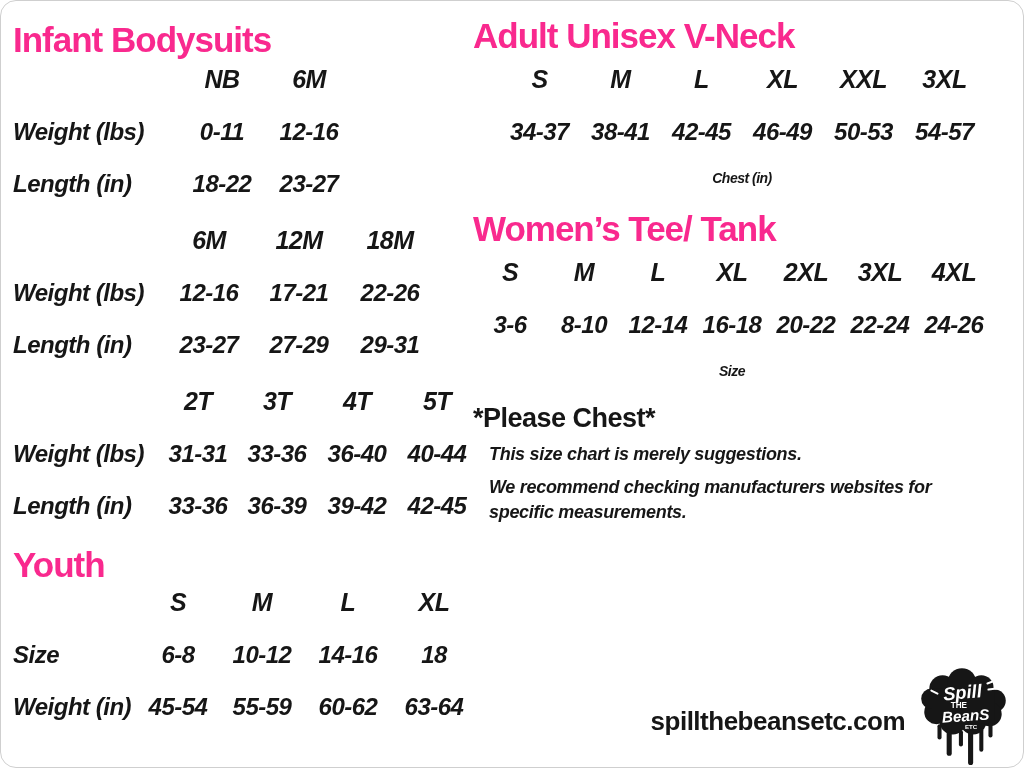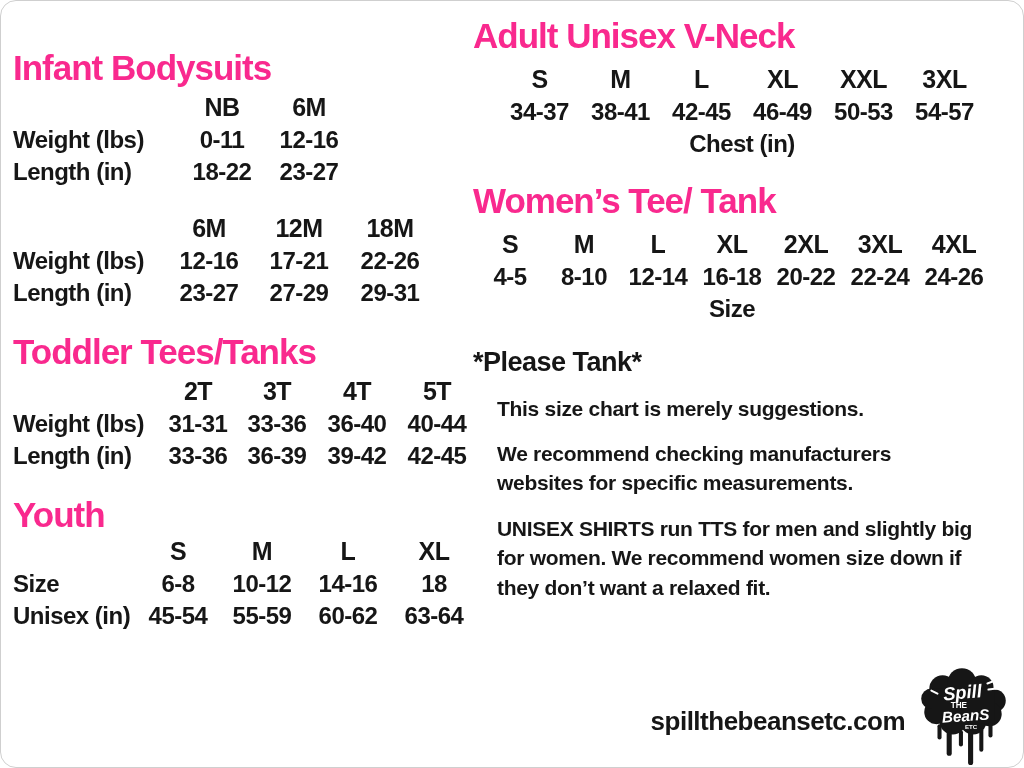--- a/index.html
+++ b/index.html
@@ -12,57 +12,58 @@
     width: 1024px; height: 768px;
   }
   .sheet {
     position: relative;
     width: 1024px; height: 768px;
     background: #fff;
     border: 1px solid #cfcfcf;
     border-radius: 16px;
     overflow: hidden;
   }
-  .col-left  { position:absolute; left:12px;  top:20px; width:462px;margin-top:28px; }
+  .col-left  { position:absolute; left:12px;  top:20px; width:462px; }
   .col-right { position:absolute; left:472px; top:16px; width:522px; }
 
   .sec { margin-bottom: 24px; }
   .sec-title {
     color: var(--accent);
     font-size: 35px;
     line-height: 1.08;
     letter-spacing: -1px;
     margin: 0 0 4px 0;
   }
   .t {
     display: grid;
     font-size: 24px;
     letter-spacing: -0.5px;
-    row-gap: 0;
+    row-gap: 20px;
     align-items: baseline;
+    font-style: italic;
   }
   .c   { text-align: center; padding: 2px 0; white-space: nowrap; }
   .hdr { font-size: 25px; }
   .lab { text-align: left; white-space: nowrap; }
-  .axis { grid-column: 1 / -1; text-align: center; font-size: 24px; padding-top: 2px; }
+  .axis { grid-column: 1 / -1; text-align: center; font-size: 14px; padding-top: 2px; }
 
   
   .t-bodysuits { grid-template-columns: 168px 82px 92px; }
   .t-infantt   { grid-template-columns: 152px 88px 92px 90px; }
   .t-toddler   { grid-template-columns: 146px 78px 80px 80px 80px; }
   .t-youth     { grid-template-columns: 124px 82px 86px 86px 86px; margin-top:-2px; }
   .t-adult     { grid-template-columns: repeat(6, 81px); padding-left: 26px; }
   .t-women     { grid-template-columns: repeat(7, 74px); }
 
   .sec-adult .sec-title, .sec-women .sec-title { margin-bottom: 8px; }
   .sec-women { margin-top: 20px; }
 
   .notes { margin-top: 14px; width: 522px; }
   .notes-title { font-size: 27px; margin: 0 0 8px 0; letter-spacing: -0.5px; }
-  .notes p { margin: 16px; padding-left: 8px; font-size: 21px; line-height: 1.4; letter-spacing: -0.3px; }
+  .notes p { margin: 8px; padding-left: 8px; font-size: 18px; line-height: 1.4; letter-spacing: -0.3px; font-style: italic; }
   .notes strong { font-weight: 700; }
 
   .website {
     position: absolute;
     right: 118px; bottom: 30px;
     font-size: 26px;
     letter-spacing: -0.5px;
   }
   .logo {
     position: absolute;
@@ -103,21 +104,20 @@
         <div class="c">17-21</div>
         <div class="c">22-26</div>
         <div class="c lab">Length (in)</div>
         <div class="c">23-27</div>
         <div class="c">27-29</div>
         <div class="c">29-31</div>
       </div>
     </div>
 
     <div class="sec">
-      <h2 class="sec-title">Toddler Tees/Tanks</h2>
       <div class="t t-toddler">
         <div class="c lab"></div>
         <div class="c hdr">2T</div>
         <div class="c hdr">3T</div>
         <div class="c hdr">4T</div>
         <div class="c hdr">5T</div>
         <div class="c lab">Weight (lbs)</div>
         <div class="c">31-31</div>
         <div class="c">33-36</div>
         <div class="c">36-40</div>
@@ -136,21 +136,21 @@
         <div class="c lab"></div>
         <div class="c hdr">S</div>
         <div class="c hdr">M</div>
         <div class="c hdr">L</div>
         <div class="c hdr">XL</div>
         <div class="c lab">Size</div>
         <div class="c">6-8</div>
         <div class="c">10-12</div>
         <div class="c">14-16</div>
         <div class="c">18</div>
-        <div class="c lab">Unisex (in)</div>
+        <div class="c lab">Weight (in)</div>
         <div class="c">45-54</div>
         <div class="c">55-59</div>
         <div class="c">60-62</div>
         <div class="c">63-64</div>
       </div>
     </div>
 
   </div>
 
   <div class="col-right">
@@ -177,36 +177,35 @@
     <div class="sec sec-women">
       <h2 class="sec-title">Women’s Tee/ Tank</h2>
       <div class="t t-women">
         <div class="c hdr">S</div>
         <div class="c hdr">M</div>
         <div class="c hdr">L</div>
         <div class="c hdr">XL</div>
         <div class="c hdr">2XL</div>
         <div class="c hdr">3XL</div>
         <div class="c hdr">4XL</div>
-        <div class="c">4-5</div>
+        <div class="c">3-6</div>
         <div class="c">8-10</div>
         <div class="c">12-14</div>
         <div class="c">16-18</div>
         <div class="c">20-22</div>
         <div class="c">22-24</div>
         <div class="c">24-26</div>
         <div class="axis">Size</div>
       </div>
     </div>
 
     <div class="notes">
-      <h3 class="notes-title">*Please Tank*</h3>
+      <h3 class="notes-title">*Please Chest*</h3>
       <p><strong></strong><span>This size chart is merely suggestions.</span></p>
       <p><strong></strong><span>We recommend checking manufacturers websites for specific measurements.</span></p>
-      <p><strong>UNISEX SHIRTS</strong><span> run TTS for men and slightly big for women. We recommend women size down if they don’t want a relaxed fit.</span></p>
     </div>
 
   </div>
 
   <div class="website">spillthebeansetc.com</div>
 
   <svg class="logo" viewBox="0 0 100 104" xmlns="http://www.w3.org/2000/svg">
     <g fill="#161616">
       <circle cx="28" cy="27" r="13"></circle>
       <circle cx="47" cy="21" r="14"></circle>

